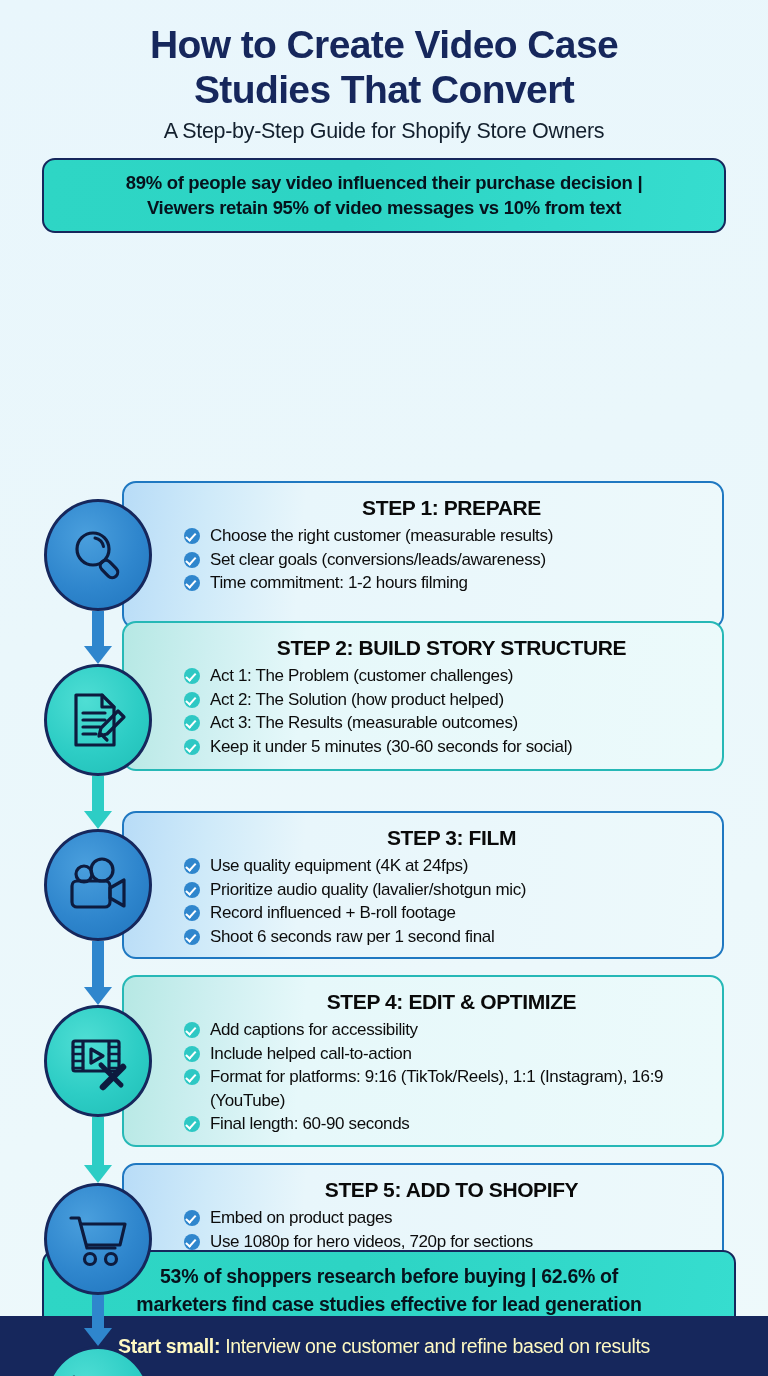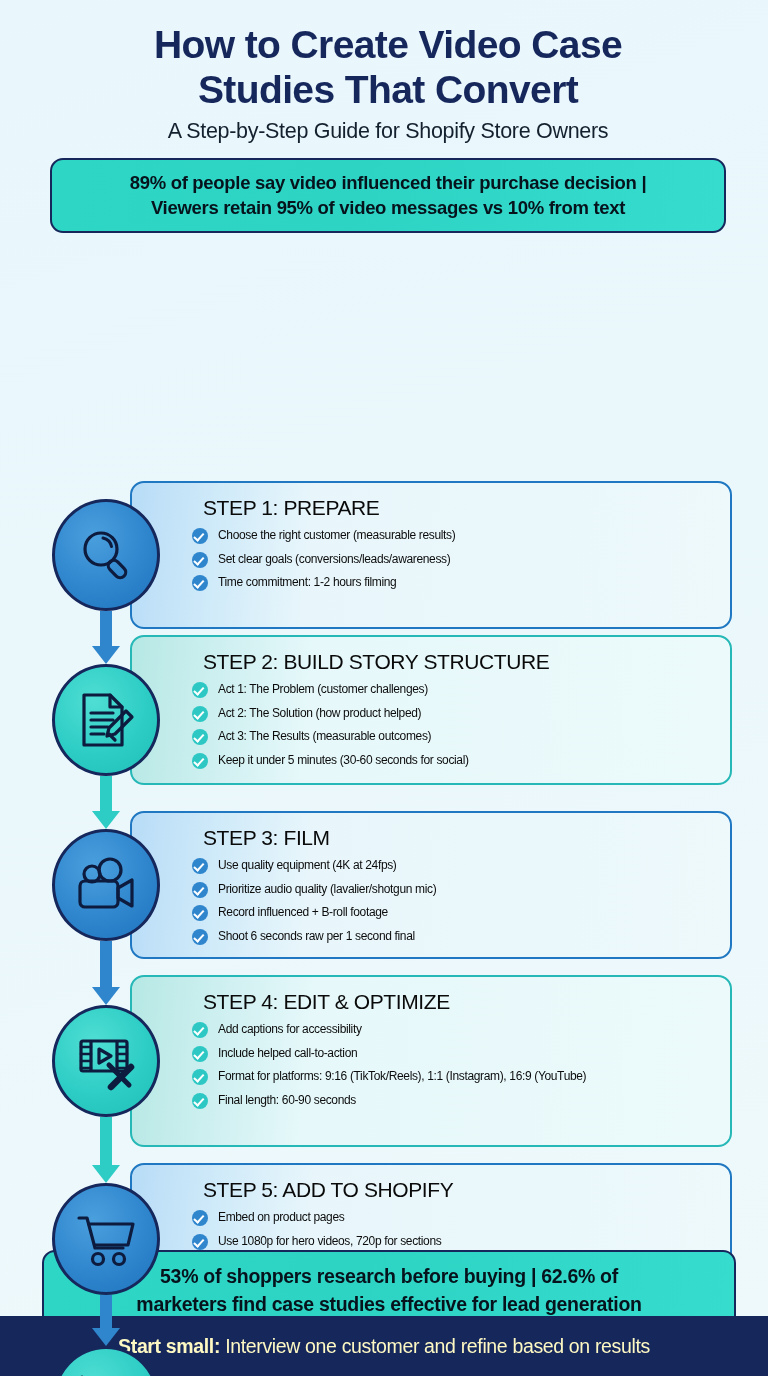--- a/index.html
+++ b/index.html
@@ -13,21 +13,20 @@
     font-family: "Liberation Sans", sans-serif;
     background: #eaf6fb;
   }
   .page {
     position: relative;
     width: 768px;
     height: 1376px;
     background: linear-gradient(160deg, #e9f6fc 0%, #eaf7fb 40%, #eef9fb 100%);
     box-sizing: border-box;
     overflow: hidden;
-    padding-left: 8px;
   }
 
   
   .header {
     padding: 22px 34px 0 34px;
     text-align: center;
   }
   .title {
     font-size: 39px;
     line-height: 45px;
@@ -94,35 +93,36 @@
   .card.blue {
     border: 2.5px solid #1f78c1;
     background: linear-gradient(95deg, #b8dcf7 0%, #cfeaf9 14%, #e8f6fb 30%, #edf9fb 100%);
   }
   .card.teal {
     border: 2.5px solid #26b8b6;
     background: linear-gradient(95deg, #b6e8e4 0%, #cdeff0 14%, #e6f8fa 30%, #ecfafb 100%);
   }
   .step-title {
     font-size: 21px;
-    font-weight: normal;
+    font-weight: bold;
     color: #0a0a0a;
     letter-spacing: -0.4px;
     margin: 0 0 3px 11px;
     line-height: 26px;
+    text-align: center;
   }
   .bullets {
     list-style: none;
     margin: 0;
     padding: 0;
   }
   .bullets li {
     position: relative;
     padding-left: 26px;
-    font-size: 12px;
+    font-size: 17px;
     line-height: 23.5px;
     color: #0c0c0c;
     letter-spacing: -0.35px;
     margin-bottom: 0px;
   }
   .bullets li .check {
     position: absolute;
     left: 0;
     top: 4px;
     width: 16px;
@@ -250,21 +250,21 @@
         <svg width="62" height="62" viewBox="0 0 62 62">
           <circle cx="26" cy="25" r="16" fill="none" stroke="#0d1b3e" stroke-width="3.2" stroke-linecap="round" stroke-linejoin="round"></circle>
           <path d="M28 14 a11 11 0 0 1 8.5 8.5" stroke="#0d1b3e" stroke-width="3" fill="none" stroke-linecap="round"></path>
           <rect x="36.5" y="35" width="11" height="20" rx="5.5" transform="rotate(-45 42 45)" fill="none" stroke="#0d1b3e" stroke-width="3.2" stroke-linecap="round" stroke-linejoin="round"></rect>
         </svg>
       </div>
       <div class="arrow teal" style="top: 533px;">
         <div class="shaft" style="height:35px"></div>
         <div class="head"></div>
       </div>
-      <div class="card teal" style="top: 392px; height: 150px;">
+      <div class="card teal" style="top: 378px; height: 150px;">
         <div class="card-inner">
           <div class="step-title">STEP 2: BUILD STORY STRUCTURE</div>
           <ul class="bullets">
             <li><span class="check"></span><span>Act 1: The Problem (customer challenges)</span></li>
             <li><span class="check"></span><span>Act 2: The Solution (how product helped)</span></li>
             <li><span class="check"></span><span>Act 3: The Results (measurable outcomes)</span></li>
             <li><span class="check"></span><span>Keep it under 5 minutes (30-60 seconds for social)</span></li>
           </ul>
         </div>
       </div>

